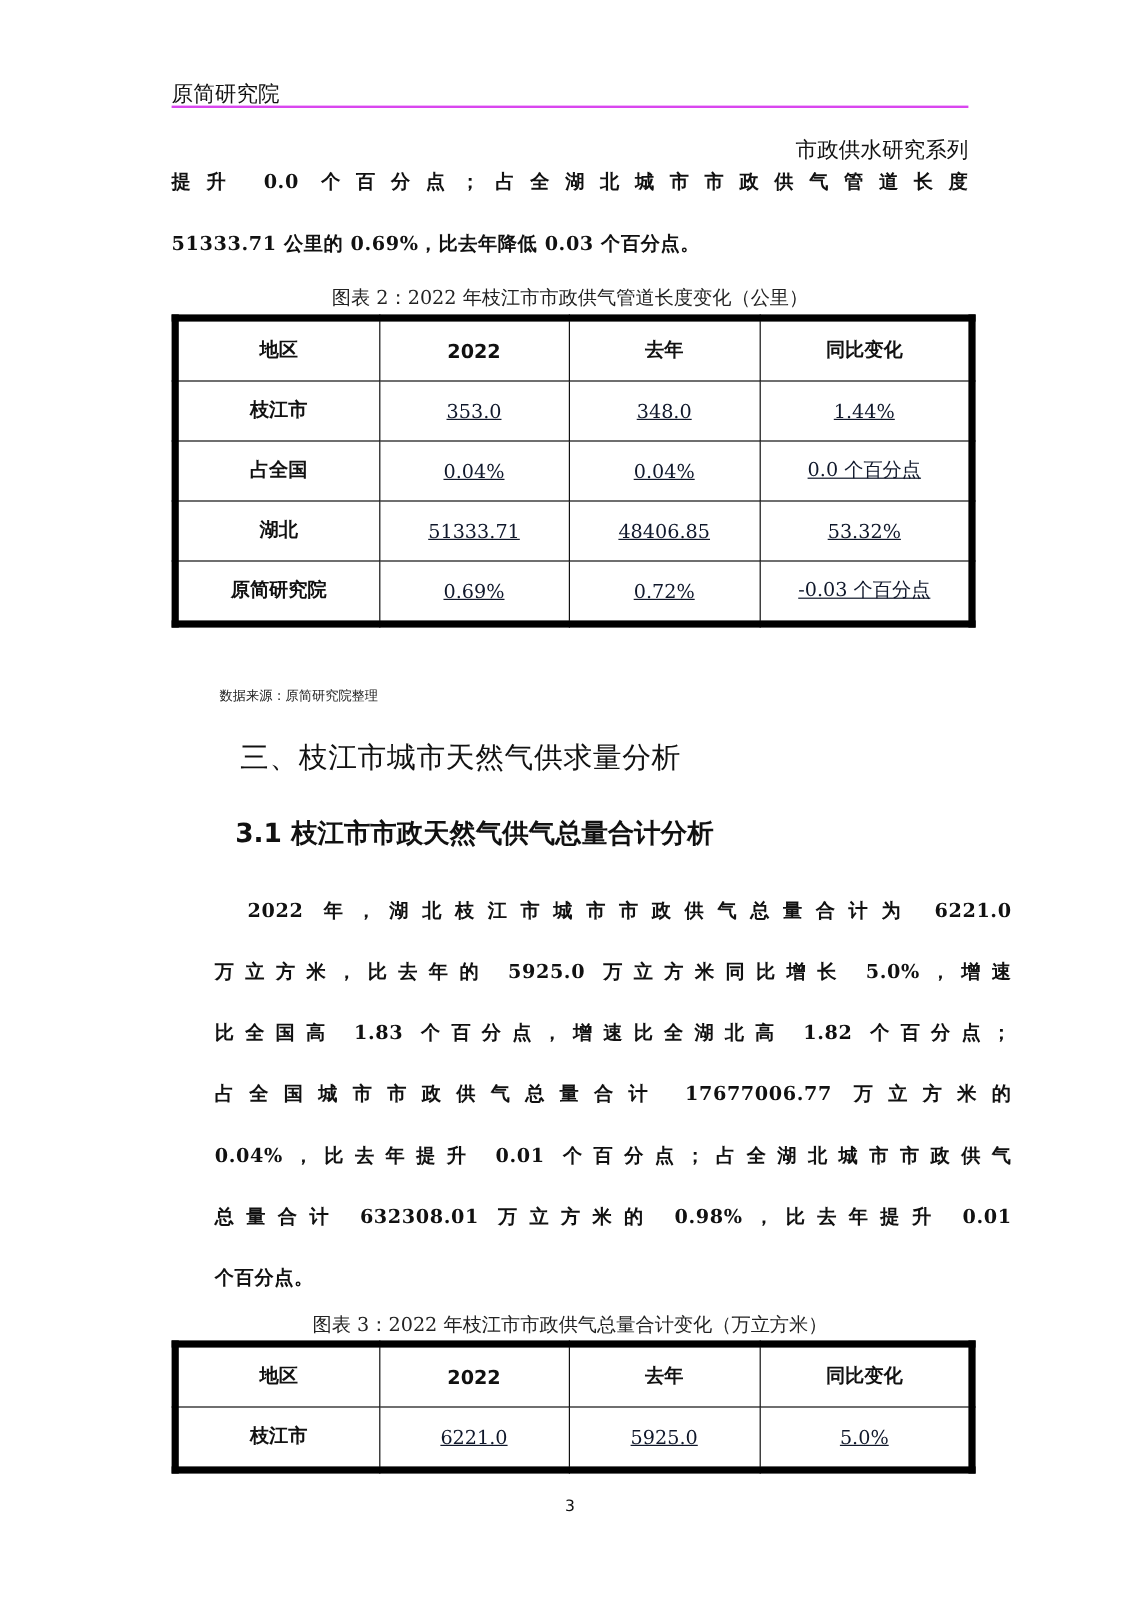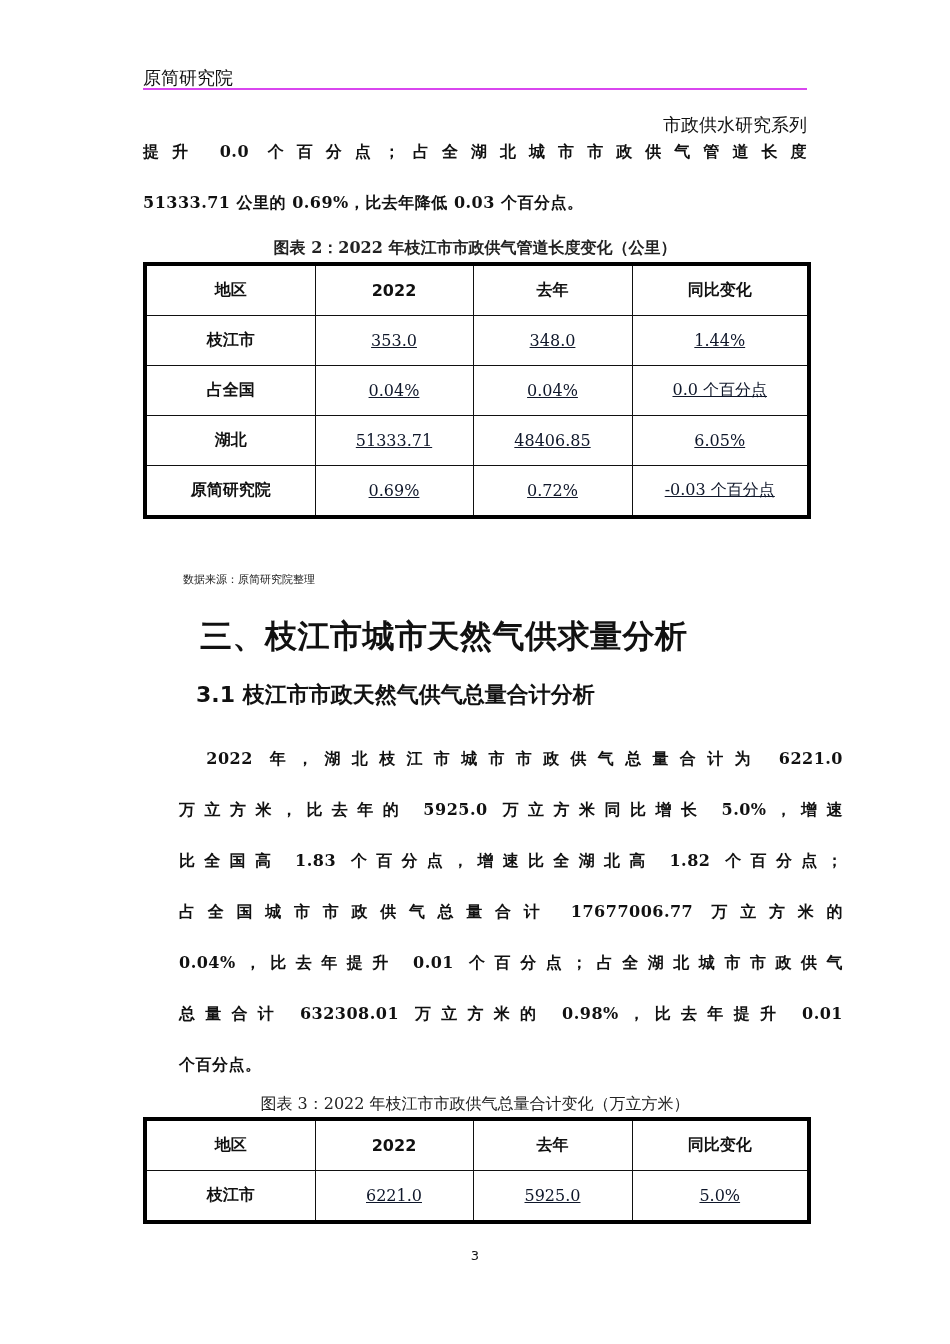--- a/index.html
+++ b/index.html
@@ -55,21 +55,21 @@
       text-align: center;
       font-size: 16px;
       color: #222;
     }
 
     table.data {
       position: absolute;
       left: 143px;
       width: 664px;
       border-collapse: collapse;
-      border: 4px solid #000000;
+      border: 6px solid #000000;
       table-layout: fixed;
     }
     table.data td, table.data th {
       border: 1px solid #111;
       text-align: center;
       height: 49px;
       padding: 0;
       font-size: 16px;
     }
     table.data th {
@@ -92,22 +92,22 @@
       left: 183px;
       font-size: 11px;
       color: #222;
     }
 
     .h1 {
       position: absolute;
       left: 200px;
       top: 615px;
       font-family: "DejaVu Sans", "Liberation Sans", sans-serif;
-      font-weight: bold;
-      font-size: 32px;
+      font-weight: normal;
+      font-size: 24px;
       letter-spacing: 0.5px;
     }
     .h2 {
       position: absolute;
       left: 196px;
       top: 680px;
       font-family: "DejaVu Sans", "Liberation Sans", sans-serif;
       font-weight: bold;
       font-size: 22px;
     }
@@ -128,21 +128,21 @@
 <div class="header">
   <span class="left">原简研究院</span>
   <span class="right">市政供水研究系列</span>
 </div>
 
 <div class="para" style="top:126px;">
   <span class="line">提升 0.0 个百分点；占全湖北城市市政供气管道长度</span>
   <span class="line last">51333.71 公里的 0.69%，比去年降低 0.03 个百分点。</span>
 </div>
 
-<div class="caption" style="top:238px;font-weight:bold;">图表 2：2022 年枝江市市政供气管道长度变化（公里）</div>
+<div class="caption" style="top:238px;">图表 2：2022 年枝江市市政供气管道长度变化（公里）</div>
 
 <table class="data" style="top:262px;">
   <colgroup>
     <col style="width:170px">
       <col style="width:158px">
       <col style="width:159px">
       <col style="width:177px">
   </colgroup>
   <tbody>
       <tr>
@@ -160,21 +160,21 @@
   <tr>
     <td class="region">占全国</td>
     <td class="num">0.04%</td>
     <td class="num">0.04%</td>
     <td class="num">0.0 个百分点</td>
   </tr>
   <tr>
     <td class="region">湖北</td>
     <td class="num">51333.71</td>
     <td class="num">48406.85</td>
-    <td class="num">6.05%</td>
+    <td class="num">53.32%</td>
   </tr>
   <tr>
     <td class="region">原简研究院</td>
     <td class="num">0.69%</td>
     <td class="num">0.72%</td>
     <td class="num">-0.03 个百分点</td>
   </tr>
 </tbody>
   </table>
 

